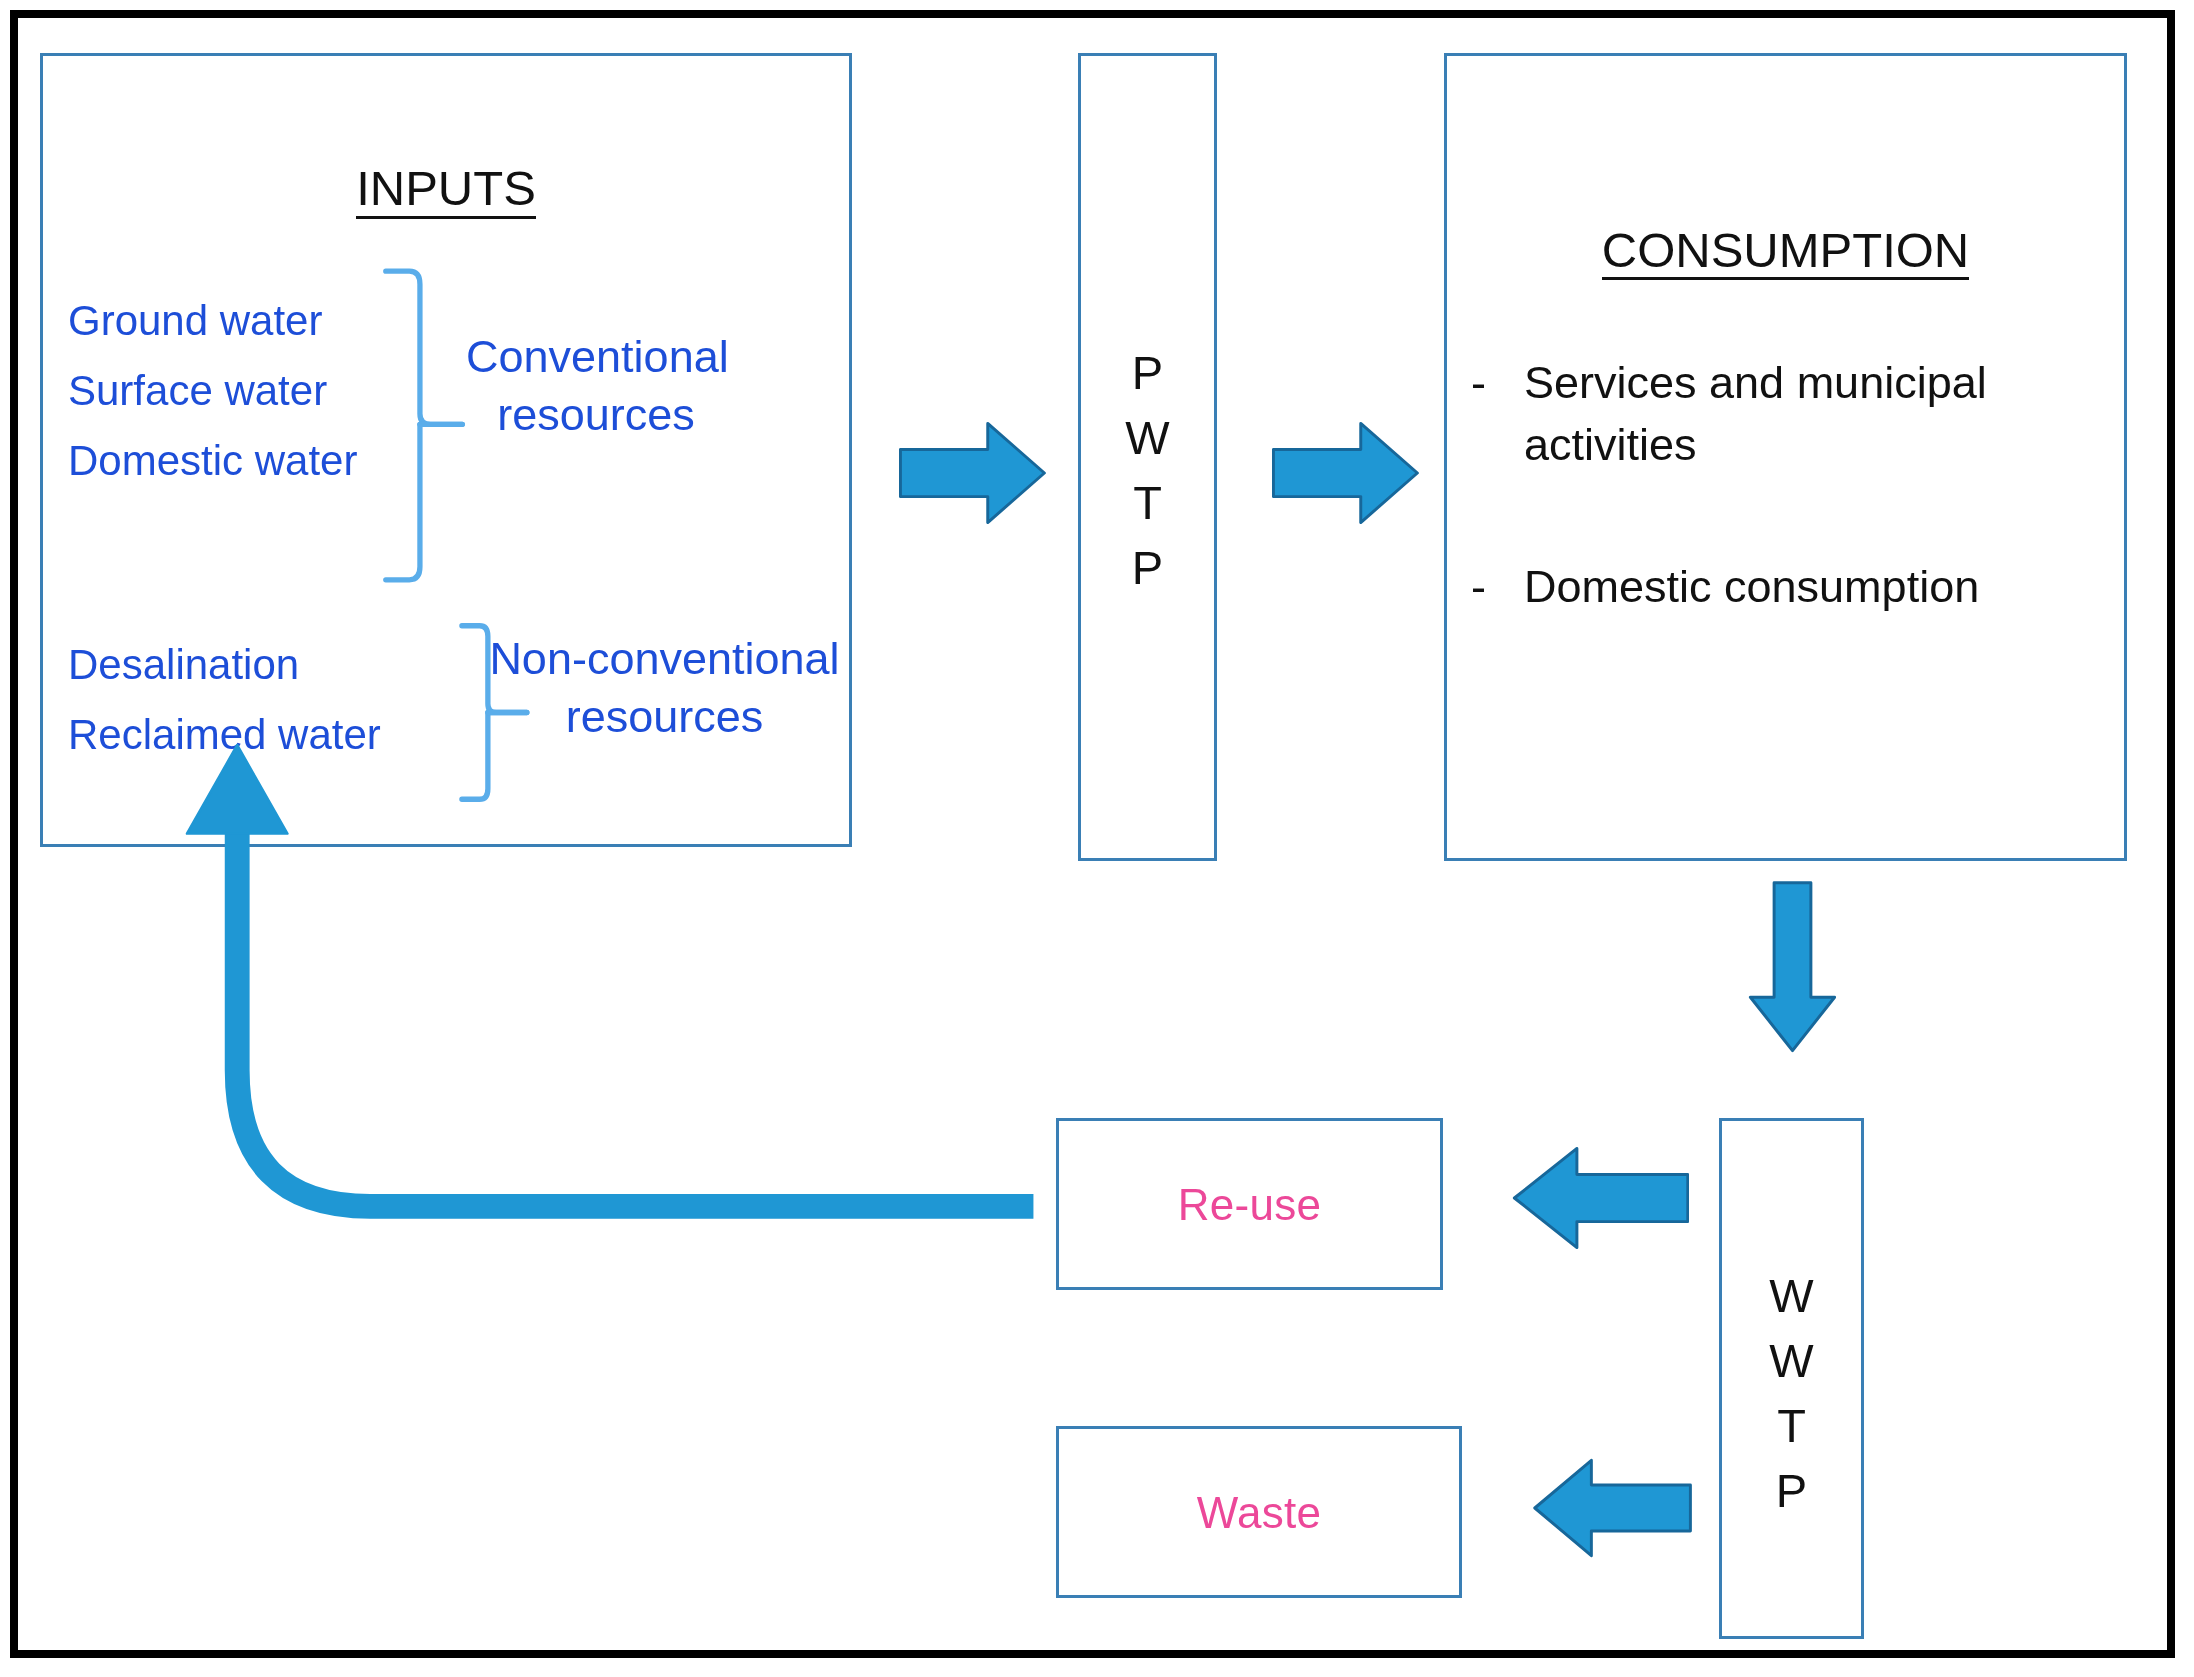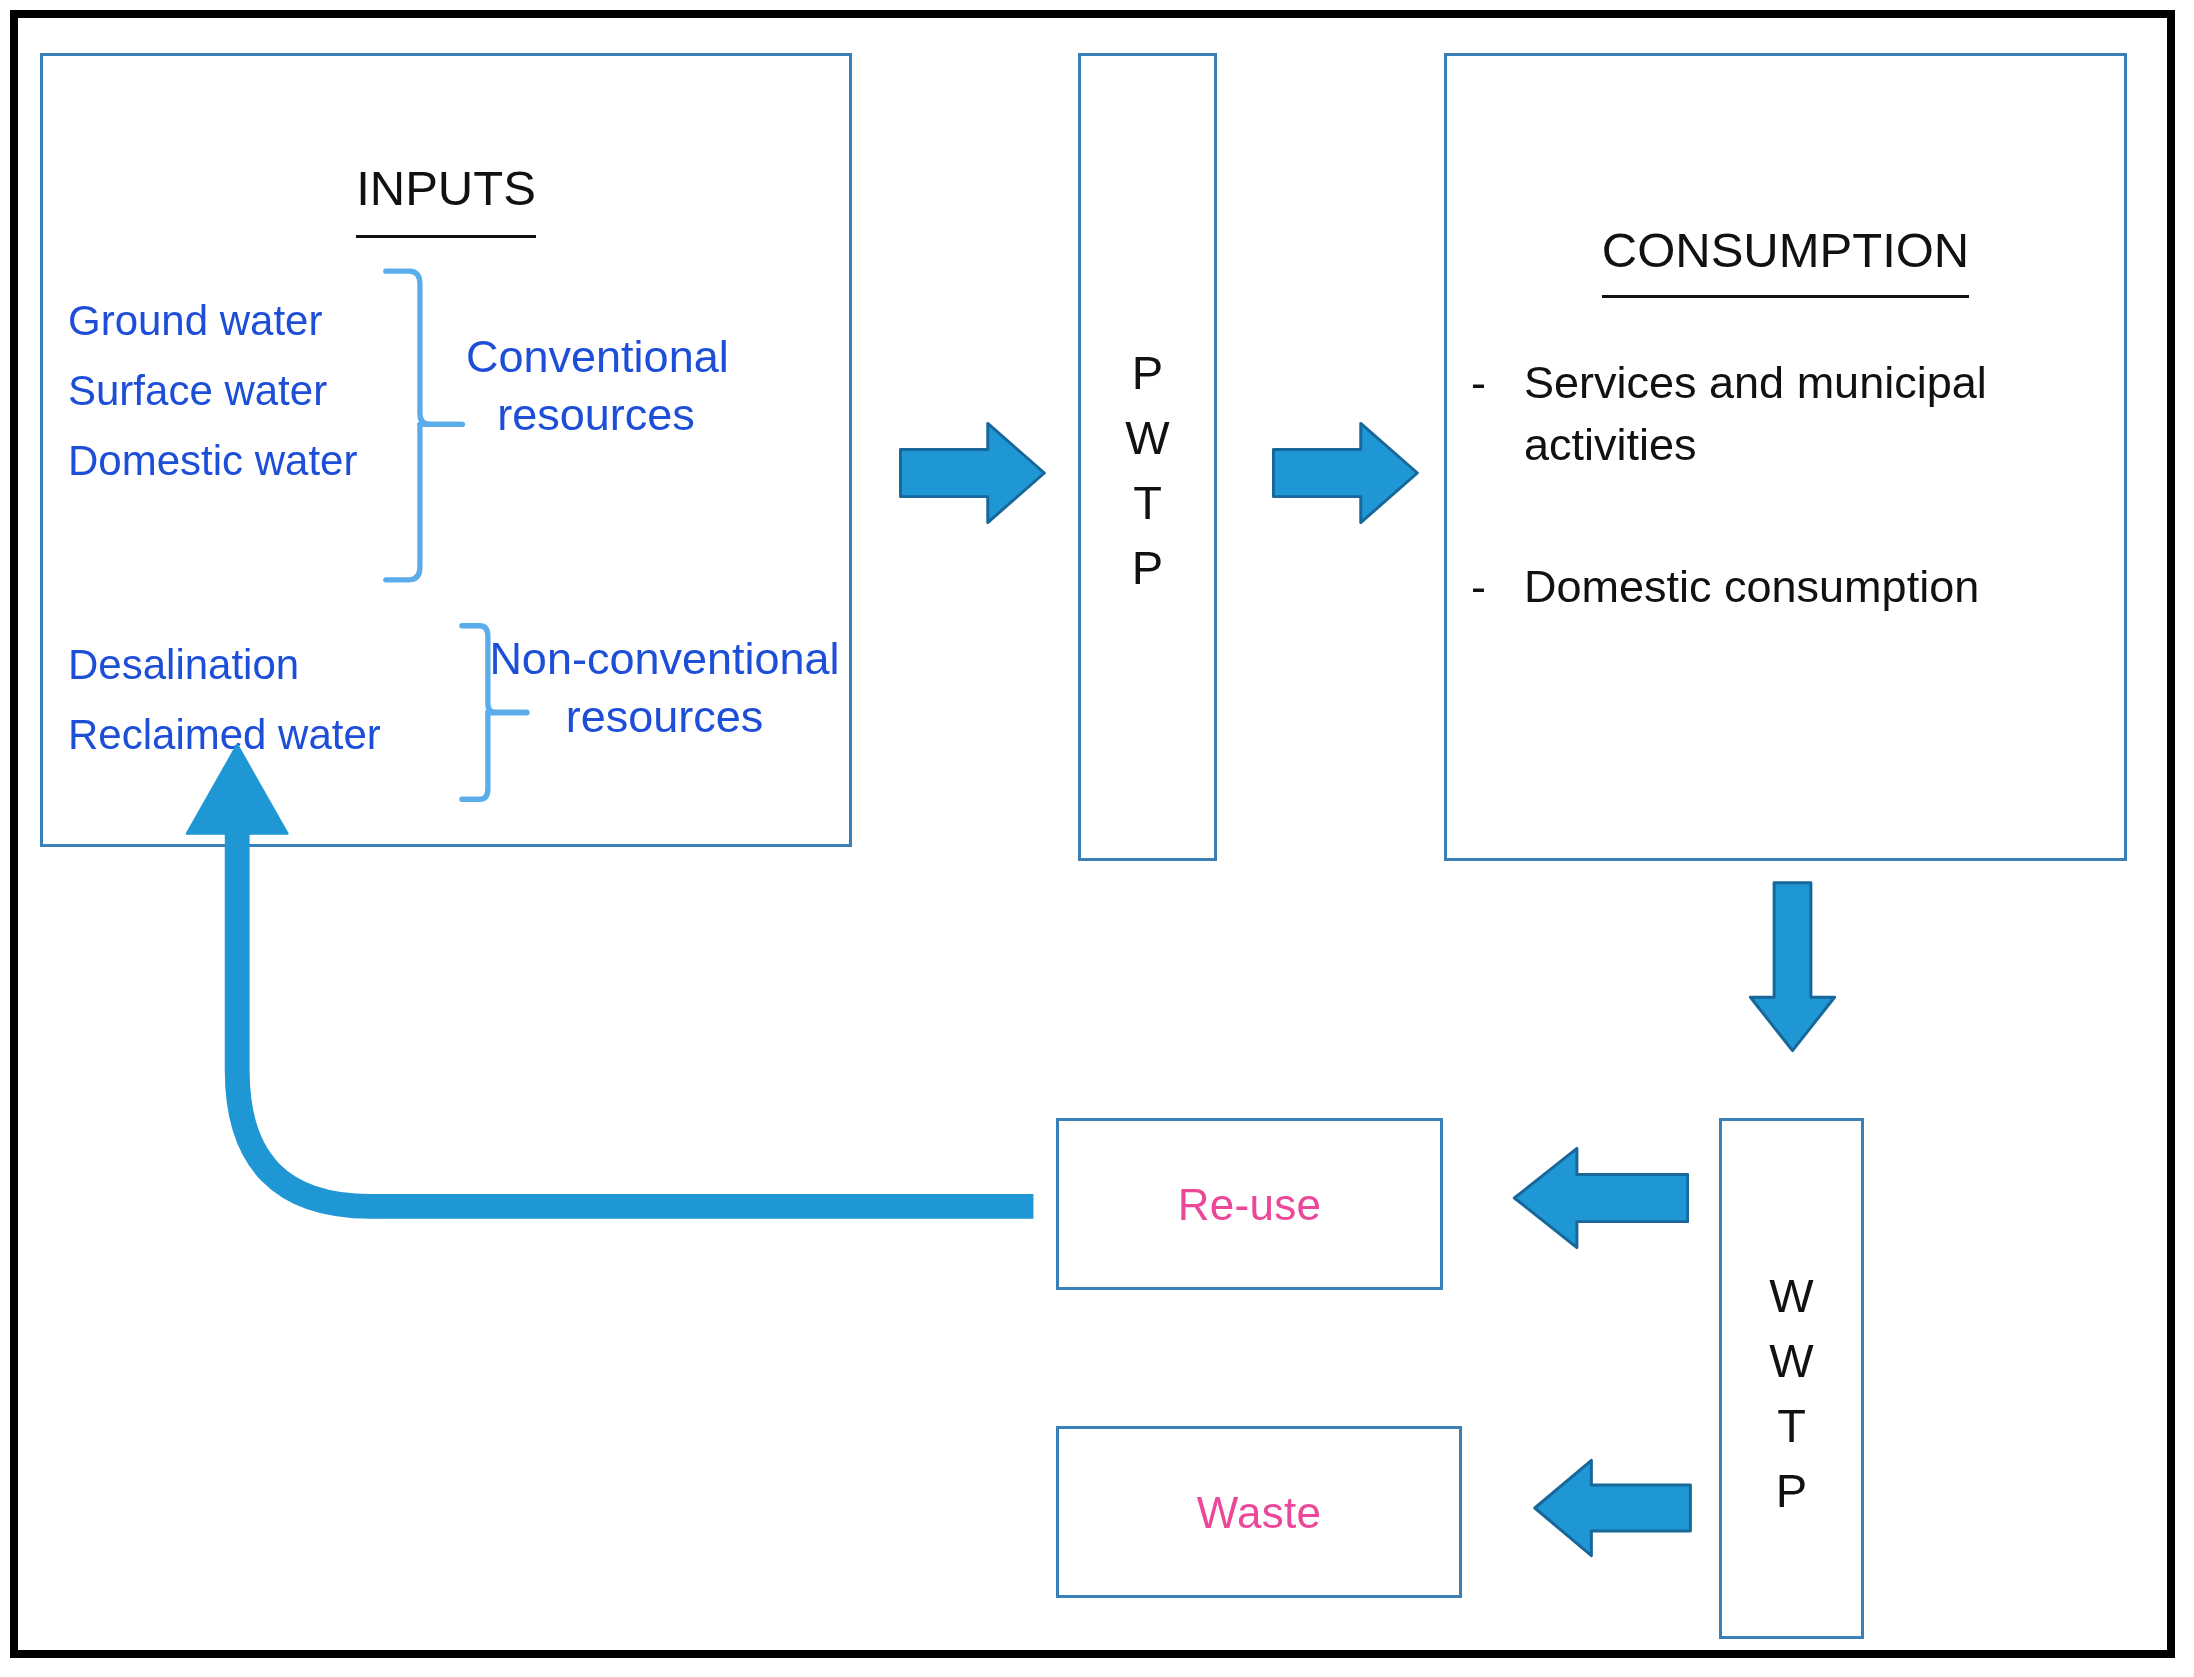--- a/index.html
+++ b/index.html
@@ -41,21 +41,21 @@
     font-size: 44px;
     letter-spacing: 0.3px;
   }
   
   #inputs-box { left: 40px; top: 53px; width: 812px; height: 794px; }
   #inputs-title {
     position: absolute; left: 0; right: 0; top: 104px;
     text-align: center; font-size: 49px; color: #111111;
   }
   #inputs-title span {
-    border-bottom: 3.5px solid #111111; padding-bottom: 20px;
+    border-bottom: 3.5px solid #111111; padding-bottom: 1px;
   }
   .src-list {
     position: absolute;
     color: #1d4ed8;
     font-size: 42px;
     line-height: 70px;
     white-space: nowrap;
   }
   #conv-list  { left: 25px; top: 230px; }
   #nonconv-list { left: 25px; top: 574px; }
@@ -82,21 +82,21 @@
     text-align: center; font-size: 47px; line-height: 65px;
     color: #111111;
   }
   
   #consumption-box { left: 1444px; top: 53px; width: 683px; height: 808px; }
   #consumption-title {
     position: absolute; left: 0; right: 0; top: 166px;
     text-align: center; font-size: 49px; color: #111111;
   }
   #consumption-title span {
-    border-bottom: 3.5px solid #111111; padding-bottom: 18px;
+    border-bottom: 3.5px solid #111111; padding-bottom: 0;
   }
   .bullet-row {
     position: absolute;
     display: flex;
     font-size: 45px;
     line-height: 62px;
     color: #111111;
   }
   .bullet-dash { width: 53px; flex: none; }
   .bullet-text { max-width: 532px; }

